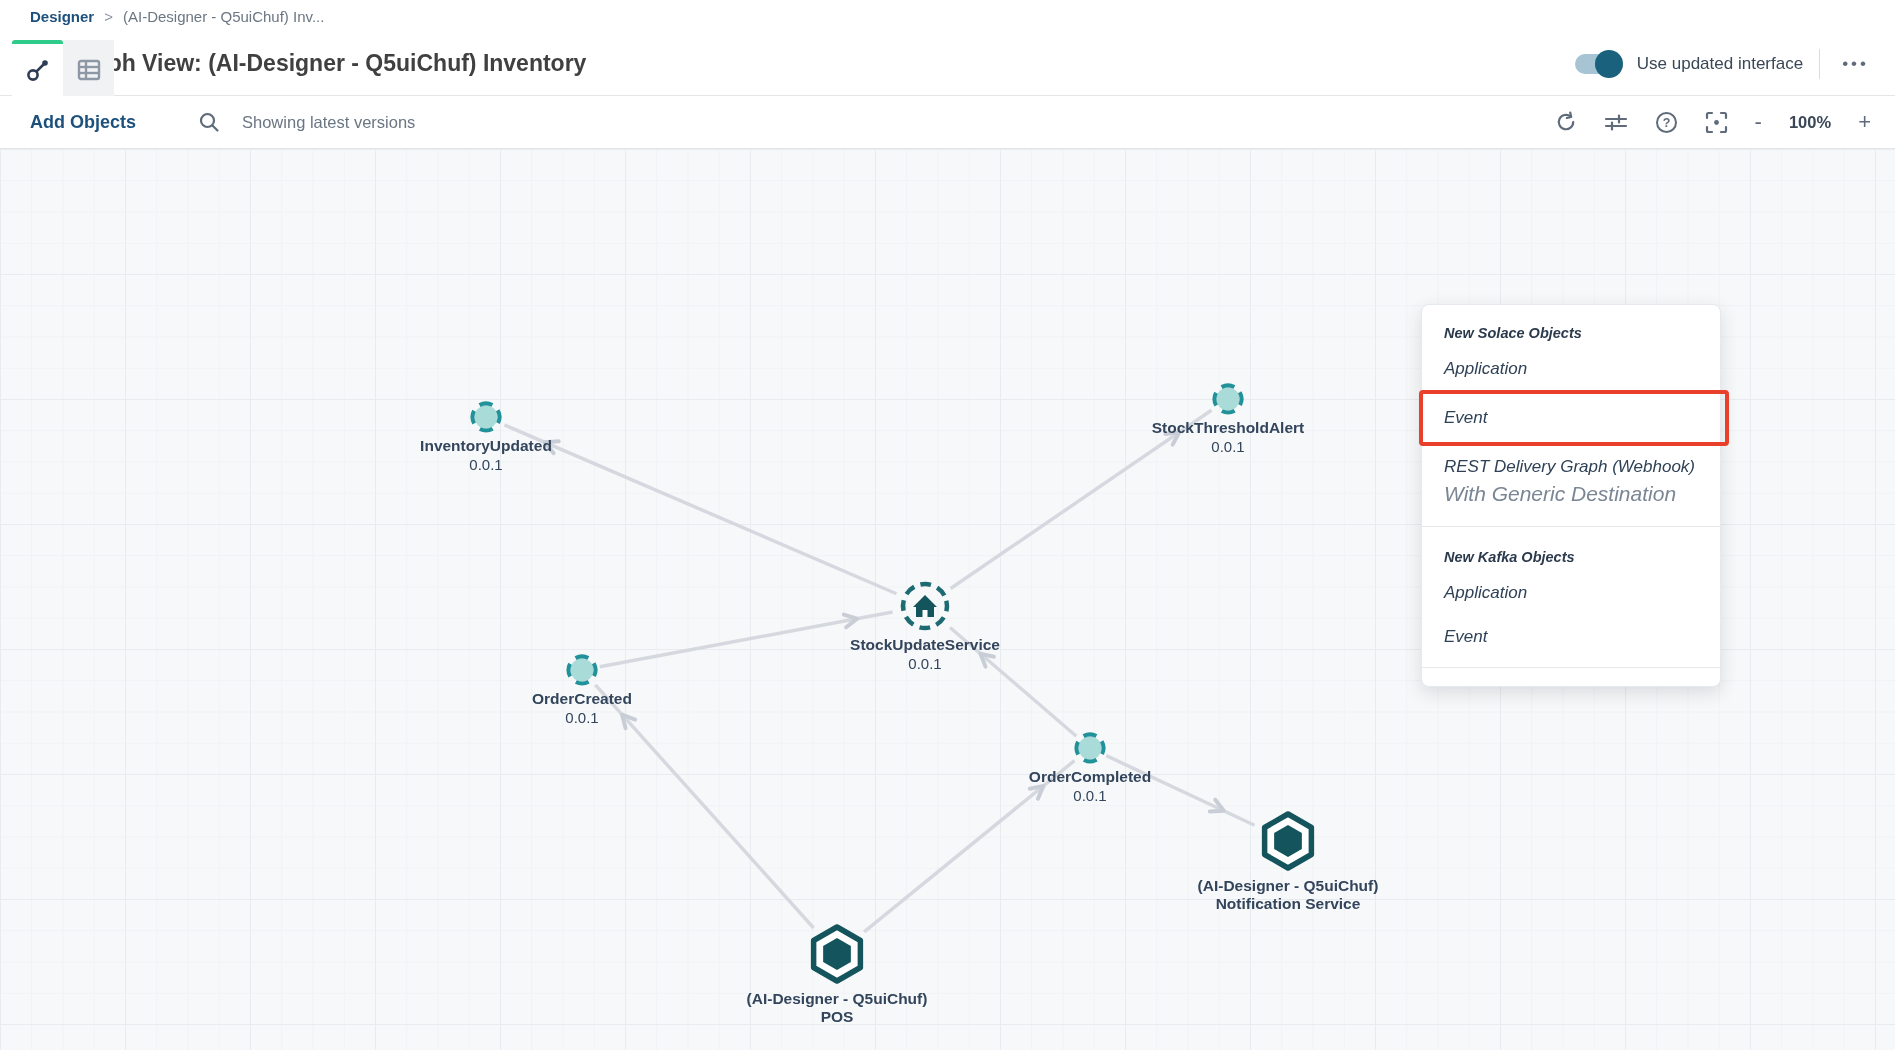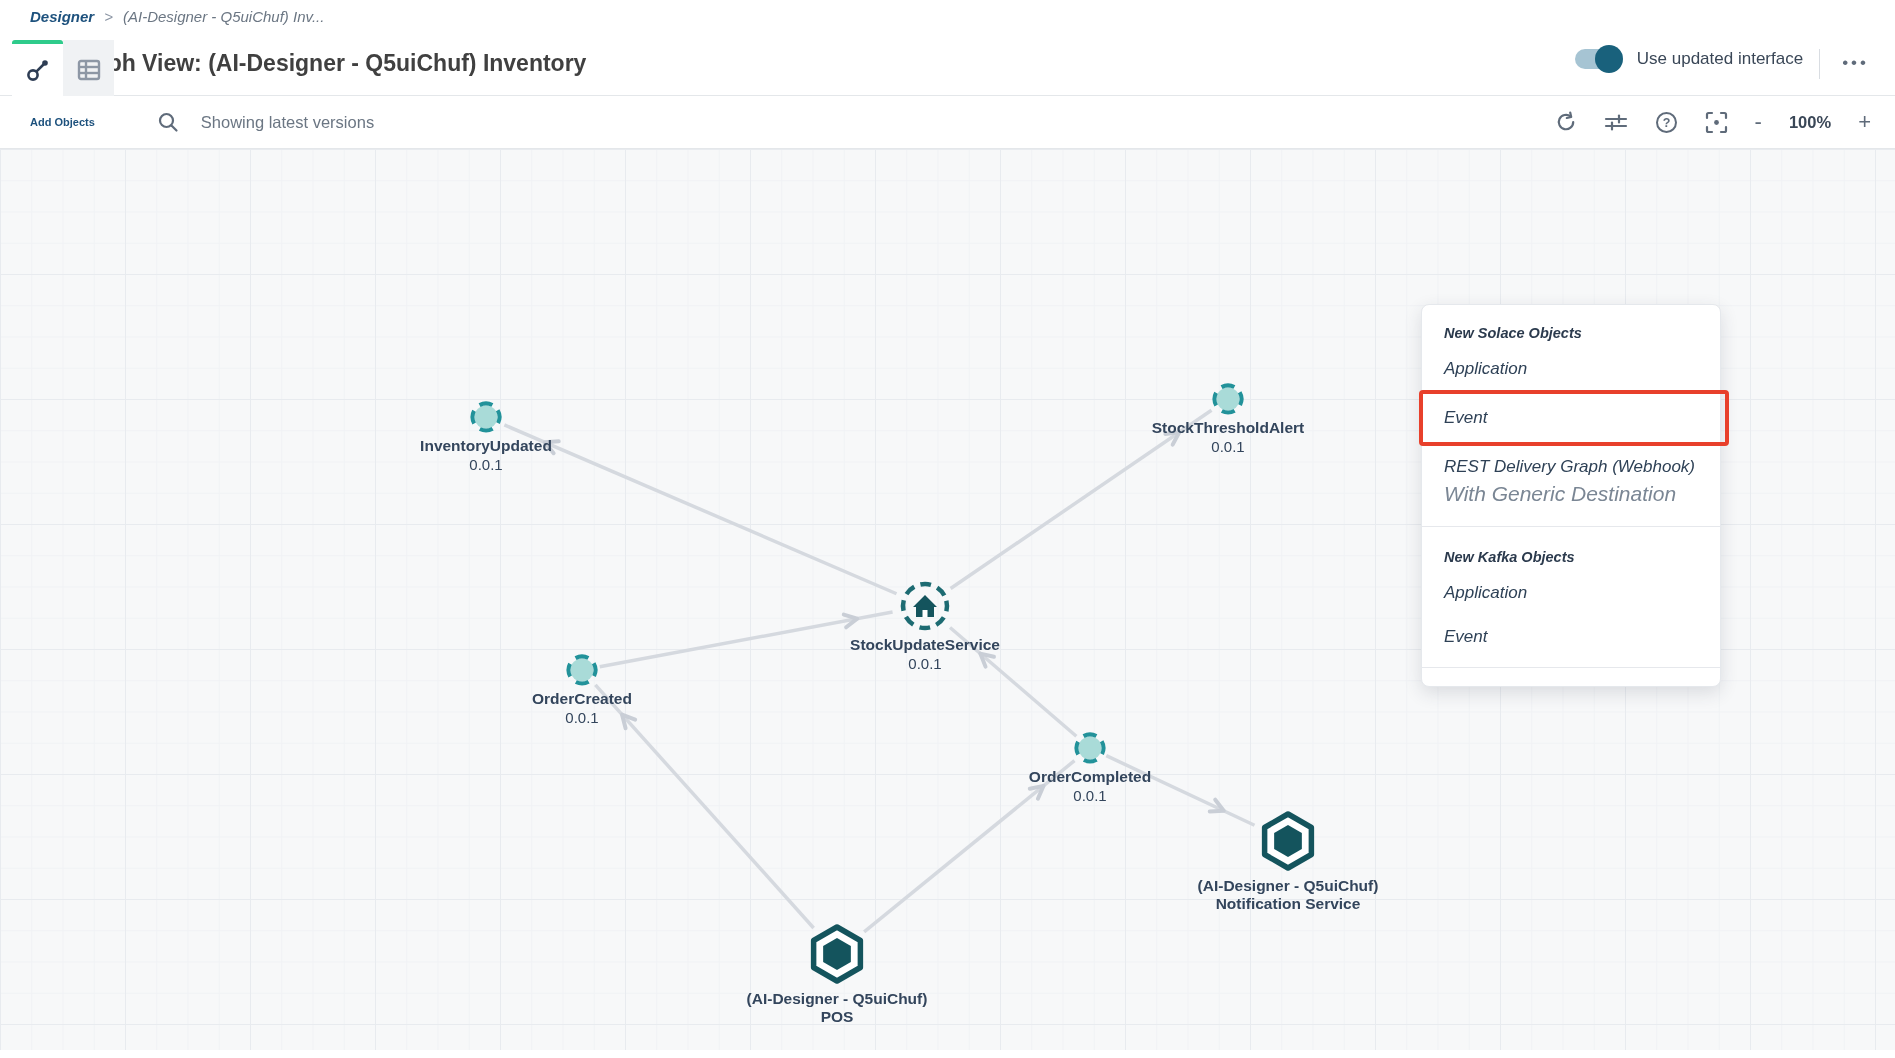--- a/index.html
+++ b/index.html
@@ -3,44 +3,44 @@
 <meta charset="utf-8">
 <style>
   * { margin:0; padding:0; box-sizing:border-box; }
   html,body { width:1895px; height:1058px; overflow:hidden; }
   body {
     font-family:"Liberation Sans","DejaVu Sans",sans-serif;
     color:#33455c; background:#fff;
     -webkit-font-smoothing:antialiased;
   }
   
-  .breadcrumb-bar { height:32px; display:flex; align-items:center; padding-left:30px; gap:10px; background:#fff;font-style:italic; }
+  .breadcrumb-bar { height:32px; display:flex; align-items:center; padding-left:30px; gap:10px; background:#fff; }
   .crumb-root { font-weight:700; font-size:15px; color:#1d517d; cursor:pointer; }
   .crumb-sep { color:#8a94a3; font-size:15px; }
   .crumb-current { color:#6b7683; font-size:15px; }
 
   
   .header { position:relative; height:64px; background:#fff; border-bottom:1px solid #e4e7ea; display:flex; align-items:center; }
   .tabs { position:absolute; left:12px; top:8px; display:flex; height:56px; }
   .tab { width:51px; height:56px; display:flex; align-items:center; justify-content:center; cursor:pointer; }
   .tab--active { background:#fff; border-top:4px solid #2ecb8b; border-radius:3px 3px 0 0; }
   .tab--inactive { background:#f0f2f4; border-top:4px solid #f0f2f4; }
   .page-title { margin-left:68px; font-size:23px; color:#404040; white-space:nowrap; }
   .page-title .t-prefix { font-weight:600; }
   .page-title .t-name { font-weight:800; }
-  .header-right { margin-left:auto; display:flex; gap:16px; padding-right:20px; }
+  .header-right { margin-left:auto; display:flex; align-items:center; gap:16px; padding-right:20px; }
   .toggle { position:relative; width:46px; height:20px; border-radius:10px; background:#a6c4d3; cursor:pointer; flex:0 0 auto; }
   .toggle-knob { position:absolute; right:-2px; top:-4px; width:28px; height:28px; border-radius:50%; background:#19617c; }
   .toggle-label { font-size:17px; color:#3a4757; }
   .vdivider { width:1px; height:30px; background:#d9dde2; }
   .more-dots { font-size:17px; letter-spacing:3px; color:#5f6b7a; cursor:pointer; padding:4px 6px; }
 
   
   .toolbar { height:53px; background:#fff; border-bottom:1px solid #e4e7ea; display:flex; align-items:center; padding:0 24px 0 30px; }
-  .add-objects { font-size:11px; font-weight:700; color:#1d517d; cursor:pointer; }
+  .add-objects { font-size:18px; font-weight:700; color:#1d517d; cursor:pointer; }
   .search-wrap { display:flex; align-items:center; gap:22px; margin-left:62px; }
   .status-text { font-size:16.5px; color:#6b7683; }
   .toolbar-right { margin-left:auto; display:flex; align-items:center; gap:27px; }
   .tool-icon { color:#5f6b7a; cursor:pointer; display:flex; align-items:center; justify-content:center; }
   .zoom-minus,.zoom-plus { font-size:22px; color:#5f6b7a; cursor:pointer; line-height:1; }
   .zoom-level { font-size:16.5px; font-weight:700; color:#3a4757;text-align:right; }
 
   
   .canvas {
     position:relative; height:908px;

